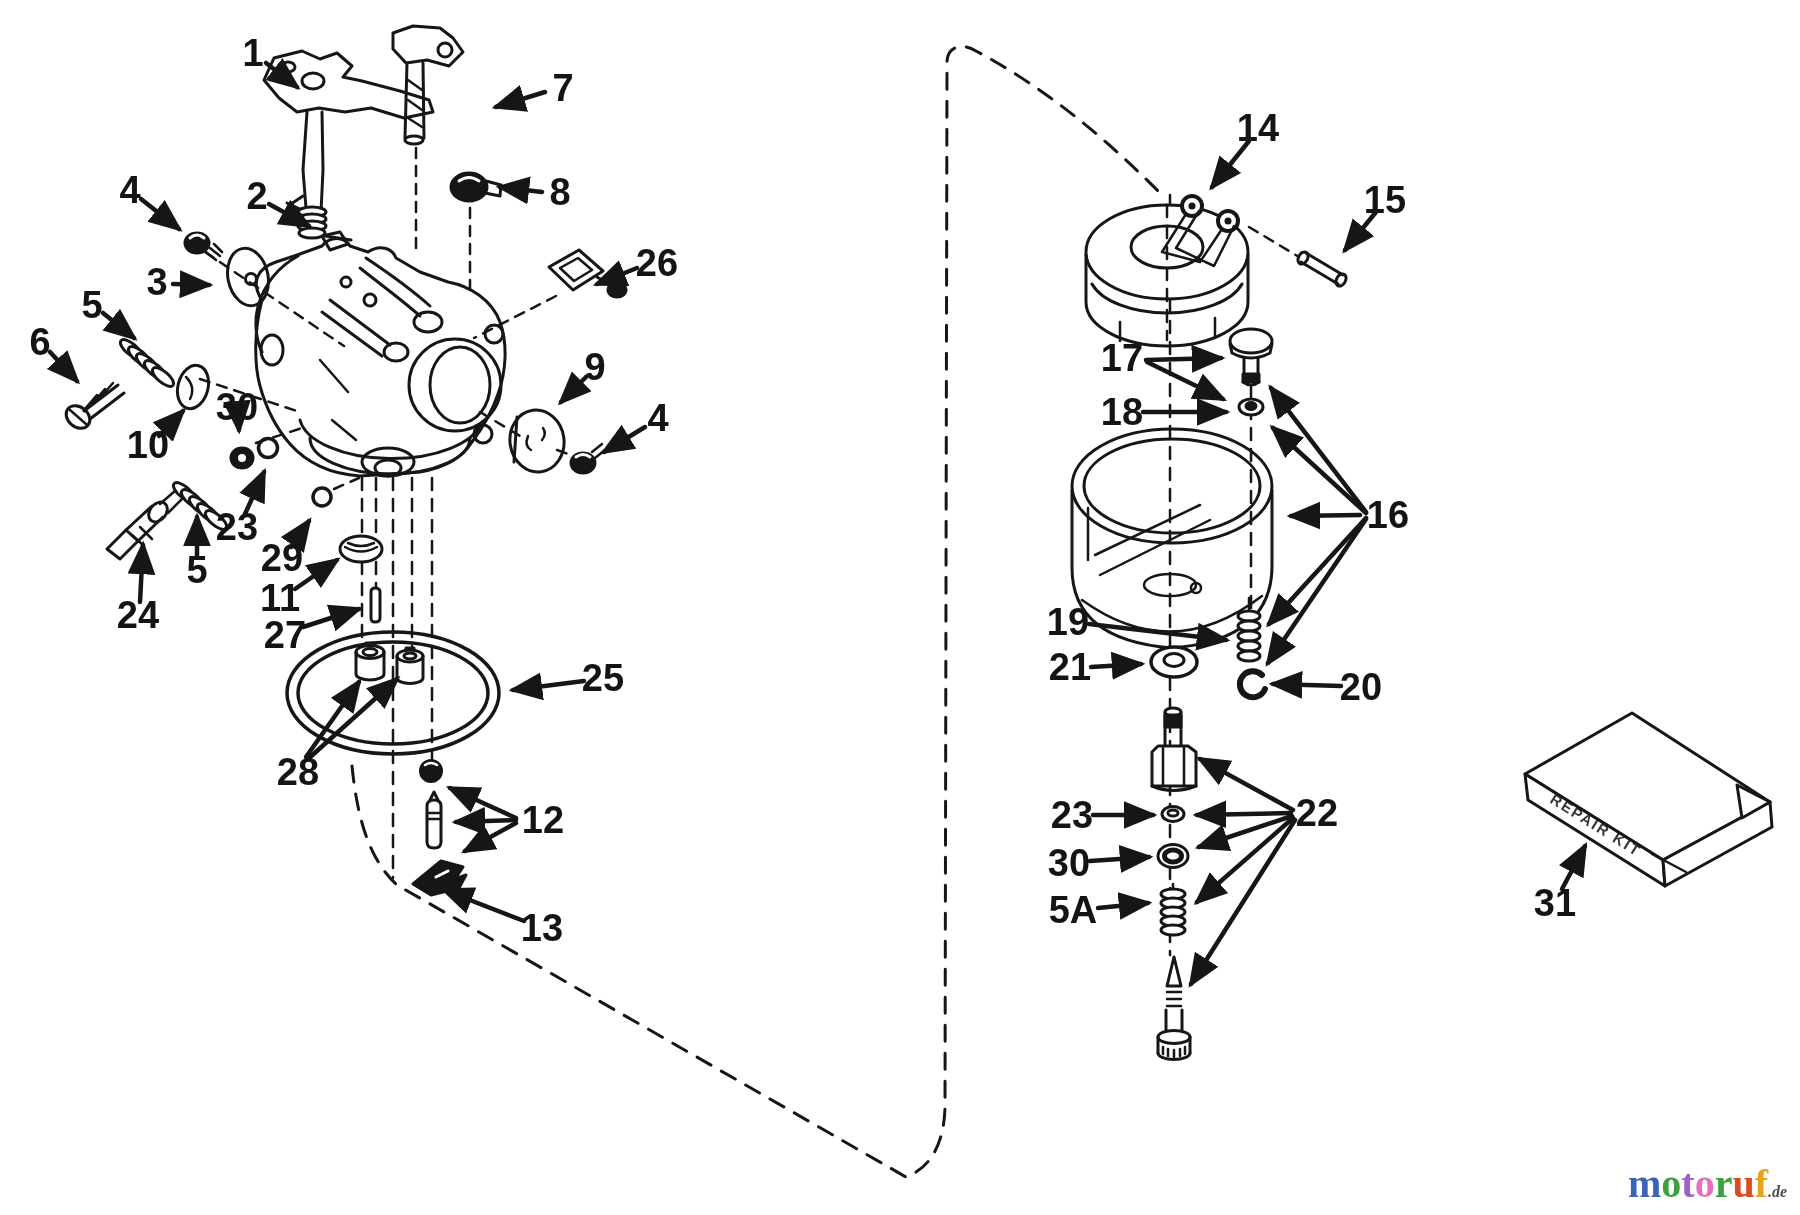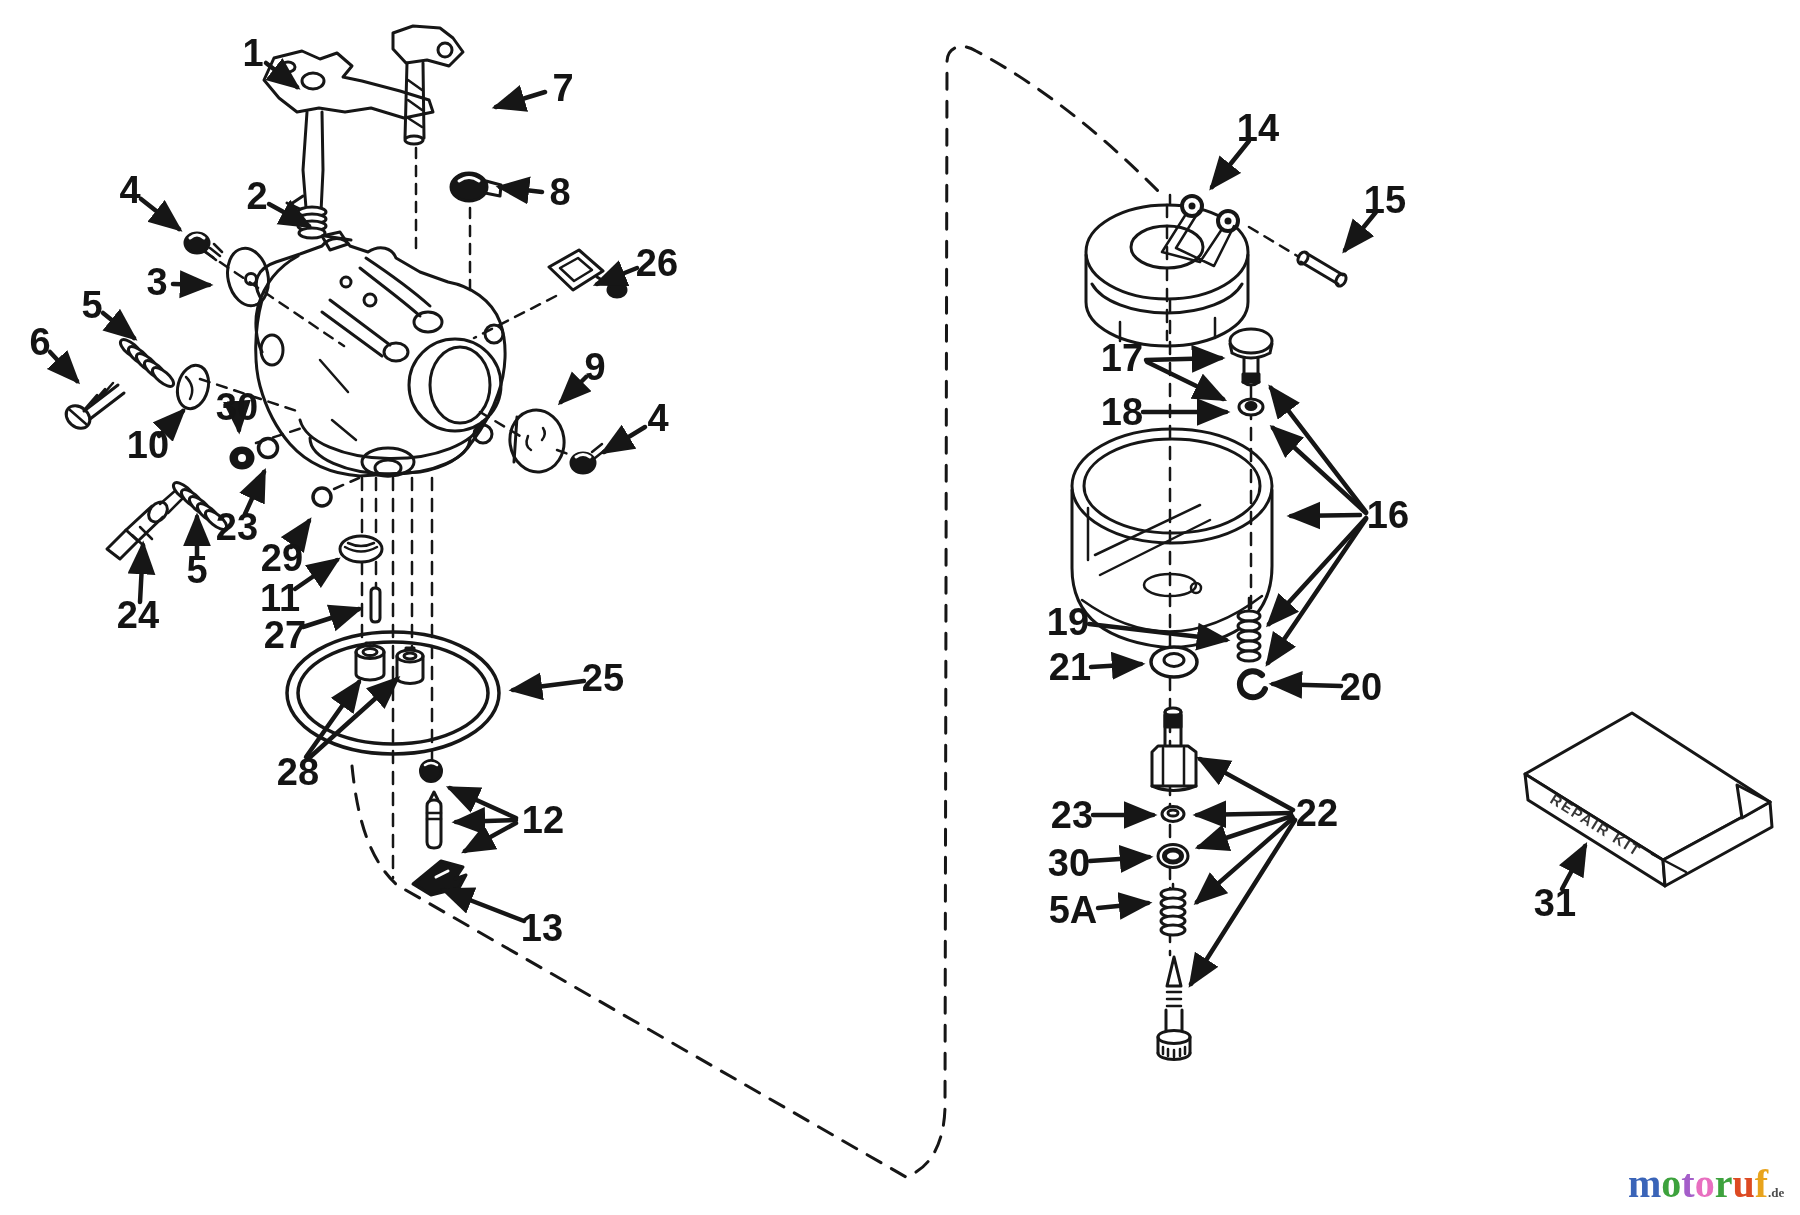--- a/index.html
+++ b/index.html
@@ -3,21 +3,21 @@
 <meta charset="utf-8">
 <style>
   html,body{margin:0;padding:0;background:#ffffff;}
   #stage{position:relative;width:1800px;height:1215px;background:#ffffff;overflow:hidden;
          font-family:"Liberation Sans",sans-serif;}
   #art{position:absolute;left:0;top:0;}
   .callout-text{font-family:"Liberation Sans",sans-serif;font-weight:bold;font-size:38px;fill:#141414;}
   #watermark{position:absolute;left:1628px;top:1160px;width:172px;height:50px;
              font-family:"Liberation Serif",serif;font-weight:bold;font-size:40px;
              white-space:nowrap;letter-spacing:0px;}
-  #watermark .tld{font-size:13px;font-weight:bold;}
+  #watermark .tld{font-size:16px;font-weight:bold;font-style:italic;}
   .repair-kit-text{font-family:"Liberation Sans",sans-serif;font-weight:bold;font-size:15px;
                    fill:#222;letter-spacing:2px;opacity:.9;}
 </style>
 </head>
 <body>
 
 <div id="stage">
 <svg id="art" width="1800" height="1215" viewBox="0 0 1800 1215" fill="none" stroke="#161616" stroke-width="3" stroke-linecap="round" stroke-linejoin="round">
   <defs>
     <marker id="ah" markerWidth="8" markerHeight="7" refX="6.5" refY="3.1" orient="auto">

